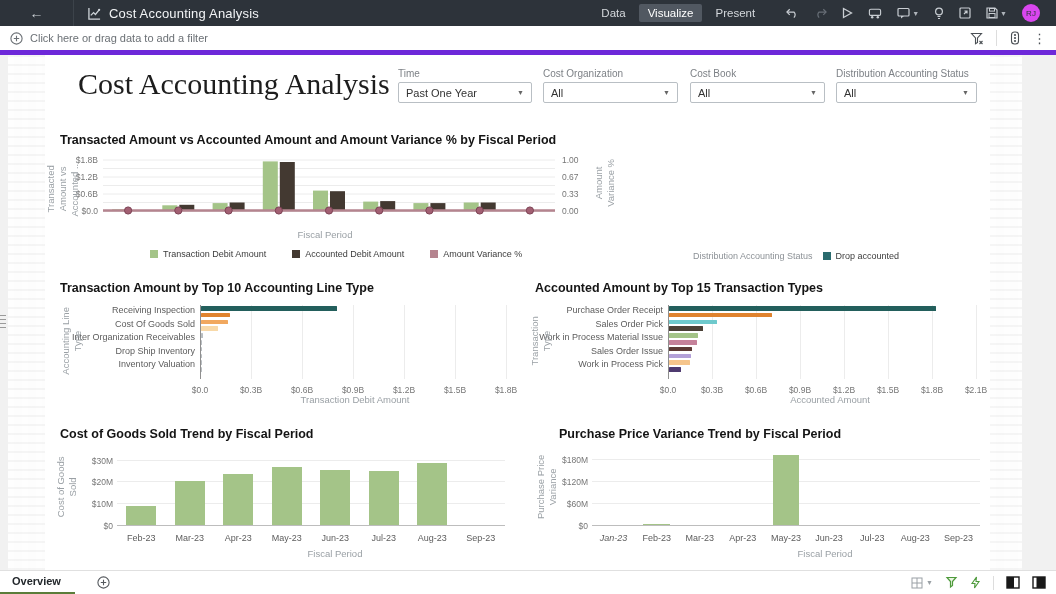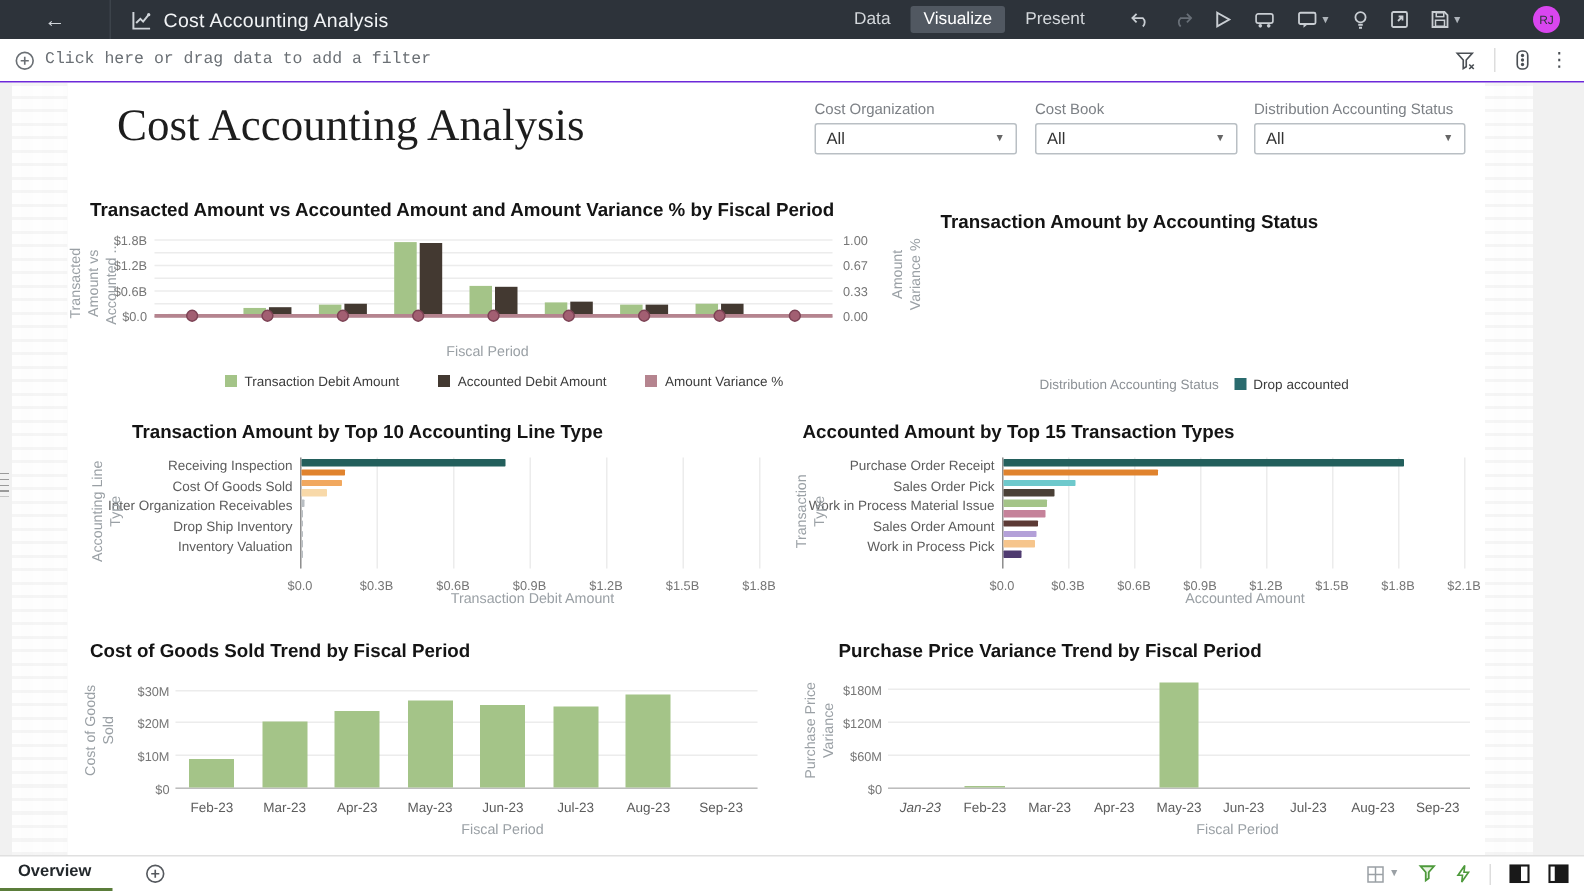--- a/index.html
+++ b/index.html
@@ -15,25 +15,25 @@
   .titlegrp { display:flex; align-items:center; gap:8px; margin-left:14px; }
   .apptitle { font-size:13px; color:#f2f4f6; letter-spacing:.2px; }
   .tabs { display:flex; align-items:center; gap:4px; margin-left:auto; }
   .tab { font-size:11.5px; color:#d4d8dc; padding:3px 9px; border-radius:2px; cursor:pointer; }
   .tab.sel { background:#515861; color:#fff; }
   .icongrp { display:flex; align-items:center; gap:15px; margin:0 10px 0 22px; }
   .hicon { color:#c9ced3; font-size:13px; line-height:1; display:flex; align-items:center; gap:2px; cursor:pointer; }
   .hicon.dim { color:#686f77; }
   .caret { font-size:7px; color:#aeb4ba; }
   .avatar { width:18px; height:18px; border-radius:50%; background:#d946ef; color:#2d333a;
-            font-size:8px; font-weight:normal; display:flex; align-items:center; justify-content:center; margin-right:6px;margin-left:32px; }
+            font-size:8px; font-weight:normal; display:flex; align-items:center; justify-content:center; margin-right:6px; }
 
   
   .filterbar { position:absolute; left:0; top:26px; width:1056px; height:29px; background:#fff;
-               border-bottom:1px solid #6d28d9; display:flex; align-items:center; z-index:29;font-family:Liberation Mono, monospace; }
+               border-bottom:5px solid #6d28d9; display:flex; align-items:center; z-index:29; }
   .addfilter { display:flex; align-items:center; gap:7px; margin-left:10px; color:#6b7075; font-size:11px; cursor:pointer; }
   .fb-right { margin-left:auto; display:flex; align-items:center; gap:12px; margin-right:10px; color:#4a4f54; }
   .fb-sep { width:1px; height:16px; background:#ddd; }
 
   
   .workspace { position:absolute; left:0; top:55px; width:1056px; height:515px; background:#f1f1f1; }
   .strip { position:absolute; top:0; height:515px; background:#fdfdfd;
            background-image:repeating-linear-gradient(180deg, rgba(0,0,0,0.035) 0 2px, transparent 2px 9px),
                             repeating-linear-gradient(90deg, rgba(255,255,255,.7) 0 6px, transparent 6px 14px); }
   .canvas { position:absolute; left:45px; top:0; width:945px; height:515px; background:#fff; }
@@ -184,20 +184,27 @@
 
 <div class="workspace">
   <div class="strip" style="left:8px; width:37px;"></div>
   <div class="strip" style="left:990px; width:32px;"></div>
   <div class="griphandle"></div>
 
   <div class="canvas">
 
     <div class="abs pgtitle" style="left:33px; top:12px;">Cost Accounting Analysis</div>
 
+    <div class="abs" style="left:353px; top:13px; width:134px;">
+      <div class="flt-label">Time</div>
+      <div class="flt-box">
+        <span>Past One Year</span>
+        <span class="fcaret">▼</span>
+      </div>
+    </div>
     <div class="abs" style="left:498px; top:13px; width:135px;">
       <div class="flt-label">Cost Organization</div>
       <div class="flt-box">
         <span>All</span>
         <span class="fcaret">▼</span>
       </div>
     </div>
     <div class="abs" style="left:645px; top:13px; width:135px;">
       <div class="flt-label">Cost Book</div>
       <div class="flt-box">
@@ -276,32 +283,31 @@
             <span>Accounted Debit Amount</span>
           </div>
           <div class="legitem">
             <div class="sw" style="background: rgb(181, 132, 143);"></div>
             <span>Amount Variance %</span>
           </div>
         </div>
     </div>
 
     <div class="abs" style="left:580px; top:78px; width:350px; height:135px;">
-      <div class="ctitle" style="position:absolute; left:2px; top:8px;">Transaction Amount by Accounting Status</div>
       <div class="legend" style="left:68px; top:118px; gap:10px;">
         <span style="color:#8c9196;">Distribution Accounting Status</span>
         <span class="legitem">
             <span class="sw" id="donut-sw" style="background: rgb(42, 107, 110);"></span>
           <span>Drop accounted</span>
           </span>
       </div>
     </div>
 
     <div class="abs" style="left:10px; top:226px; width:470px; height:135px;">
-      <div class="ctitle" style="position:absolute; left:5px; top:0;margin-left:28px;">Transaction Amount by Top 10 Accounting Line Type</div>
+      <div class="ctitle" style="position:absolute; left:5px; top:0;">Transaction Amount by Top 10 Accounting Line Type</div>
       <div id="hbar1-body" class="abs" style="left:0; top:22px; width:470px; height:100px;">
           <div class="vgrid" style="left: 145px; top: 2px; height: 74px;"></div>
           <div class="tlabel" style="left: 129px; top: 82px; width: 32px; text-align: center;">$0.0</div>
           <div class="vgrid" style="left: 196px; top: 2px; height: 74px;"></div>
           <div class="tlabel" style="left: 180px; top: 82px; width: 32px; text-align: center;">$0.3B</div>
           <div class="vgrid" style="left: 247px; top: 2px; height: 74px;"></div>
           <div class="tlabel" style="left: 231px; top: 82px; width: 32px; text-align: center;">$0.6B</div>
           <div class="vgrid" style="left: 298px; top: 2px; height: 74px;"></div>
           <div class="tlabel" style="left: 282px; top: 82px; width: 32px; text-align: center;">$0.9B</div>
           <div class="vgrid" style="left: 349px; top: 2px; height: 74px;"></div>
@@ -354,21 +360,21 @@
           <div style="position: absolute; left: 138px; top: 2px; width: 1px; height: 74px; background: rgb(143, 143, 143);"></div>
           <div class="catlabel" style="left: 0px; top: 2px; width: 133px; text-align: right;">Purchase Order Receipt</div>
           <div class="hbar" style="left: 139px; top: 3px; width: 266.933px; background: rgb(35, 95, 92);"></div>
           <div class="hbar" style="left: 139px; top: 9.8px; width: 102.667px; background: rgb(224, 131, 46);"></div>
           <div class="catlabel" style="left: 0px; top: 15.6px; width: 133px; text-align: right;">Sales Order Pick</div>
           <div class="hbar" style="left: 139px; top: 16.6px; width: 48.4px; background: rgb(110, 201, 204);"></div>
           <div class="hbar" style="left: 139px; top: 23.4px; width: 33.7333px; background: rgb(74, 64, 54);"></div>
           <div class="catlabel" style="left: 0px; top: 29.2px; width: 133px; text-align: right;">Work in Process Material Issue</div>
           <div class="hbar" style="left: 139px; top: 30.2px; width: 29.3333px; background: rgb(164, 196, 136);"></div>
           <div class="hbar" style="left: 139px; top: 37px; width: 27.8667px; background: rgb(197, 130, 154);"></div>
-          <div class="catlabel" style="left: 0px; top: 42.8px; width: 133px; text-align: right;">Sales Order Amount</div>
+          <div class="catlabel" style="left: 0px; top: 42.8px; width: 133px; text-align: right;">Sales Order Issue</div>
           <div class="hbar" style="left: 139px; top: 43.8px; width: 23.4667px; background: rgb(92, 58, 53);"></div>
           <div class="hbar" style="left: 139px; top: 50.6px; width: 22px; background: rgb(179, 160, 216);"></div>
           <div class="catlabel" style="left: 0px; top: 56.4px; width: 133px; text-align: right;">Work in Process Pick</div>
           <div class="hbar" style="left: 139px; top: 57.4px; width: 20.5333px; background: rgb(246, 197, 140);"></div>
           <div class="hbar" style="left: 139px; top: 64.2px; width: 11.7333px; background: rgb(79, 59, 112);"></div>
         </div>
       <div class="axlabel rot" style="left:-24px; top:48px; width:70px;">Transaction Type</div>
       <div class="axlabel" style="left:210px; top:113px; width:180px;">Accounted Amount</div>
     </div>
 

